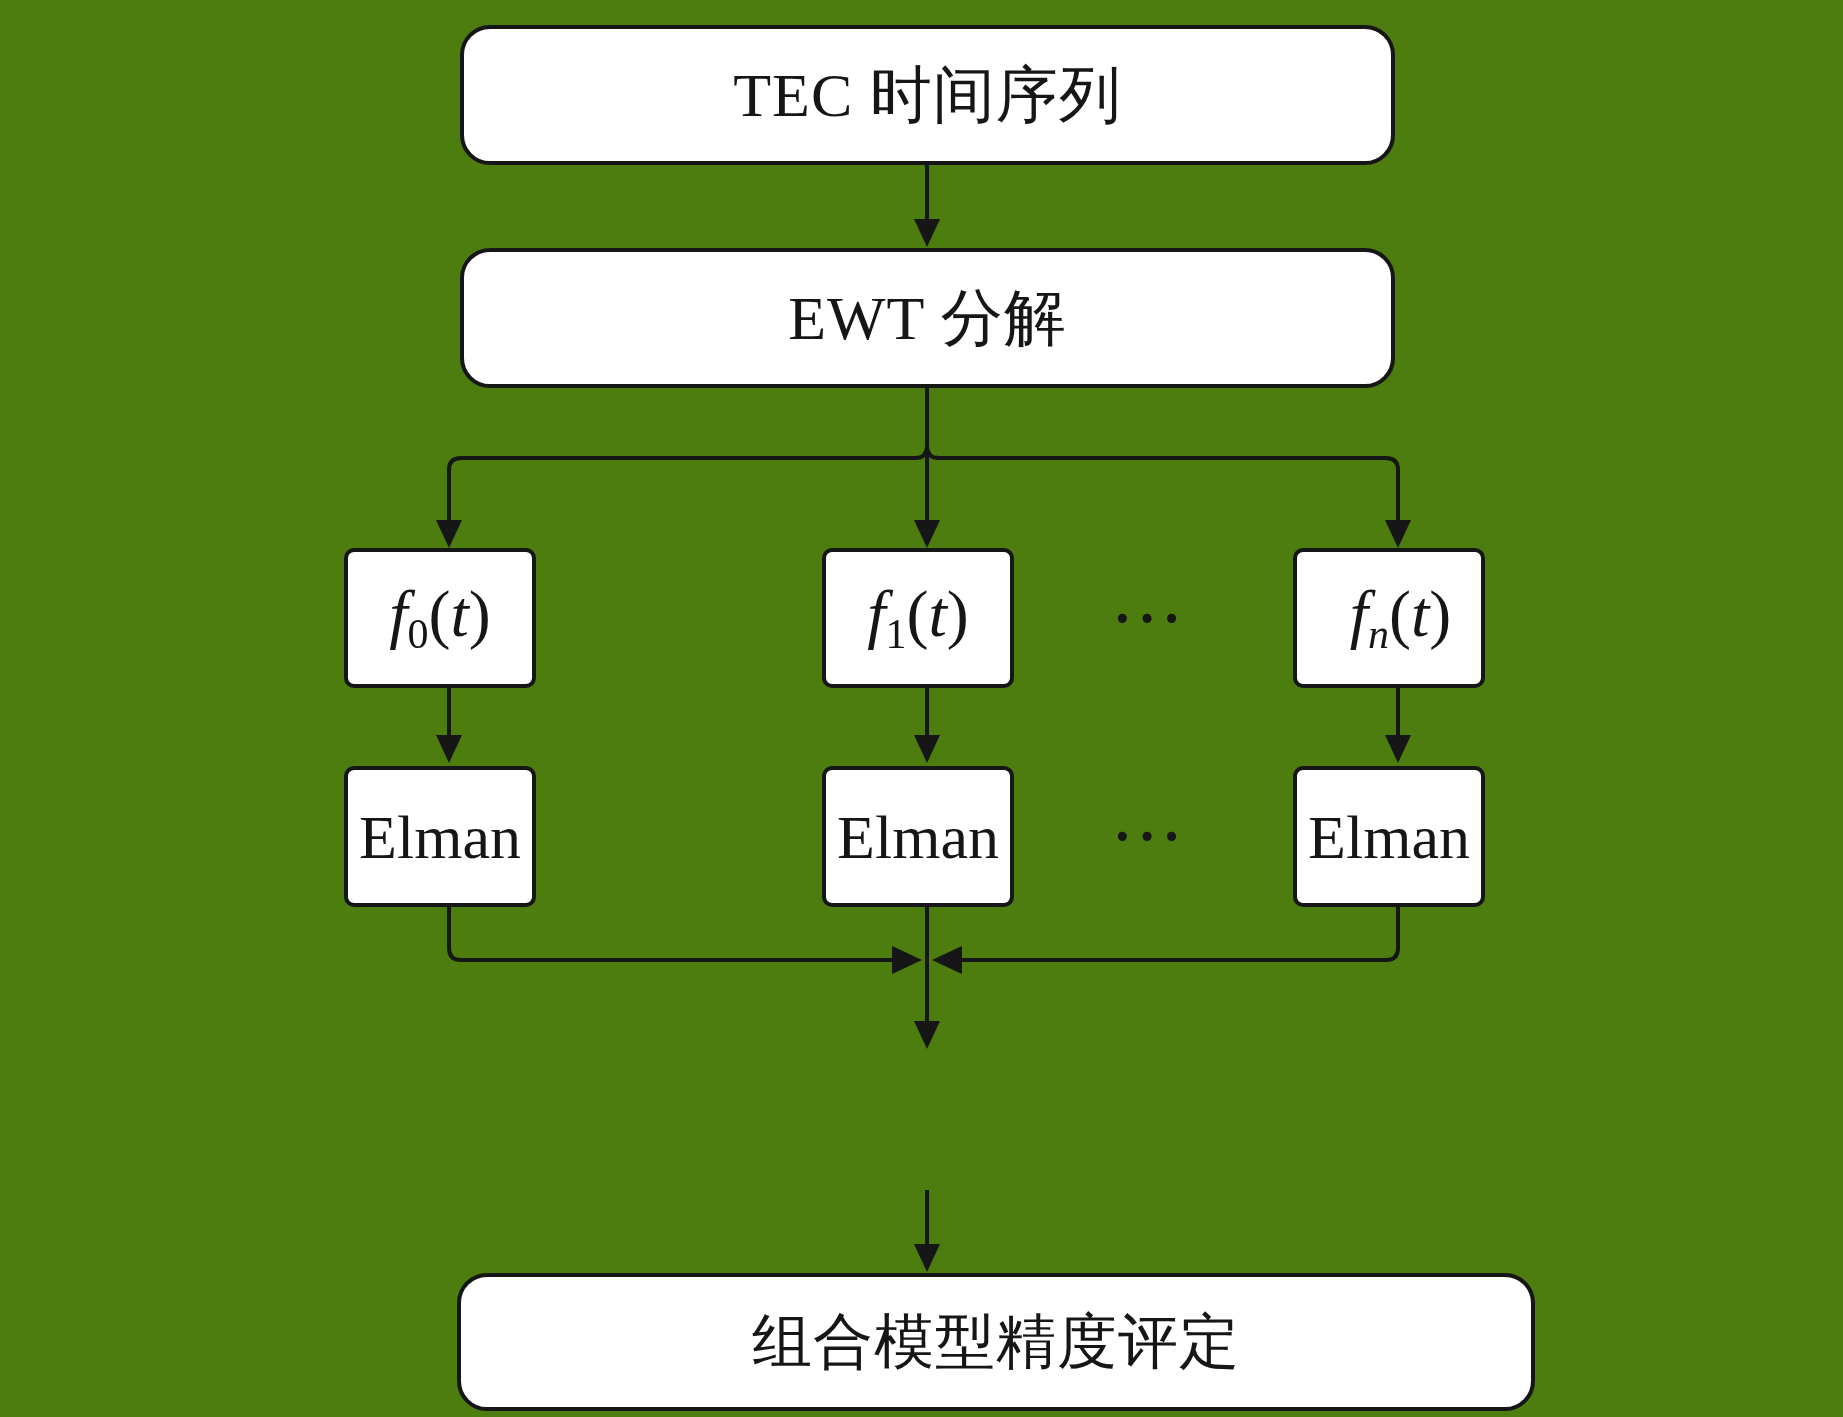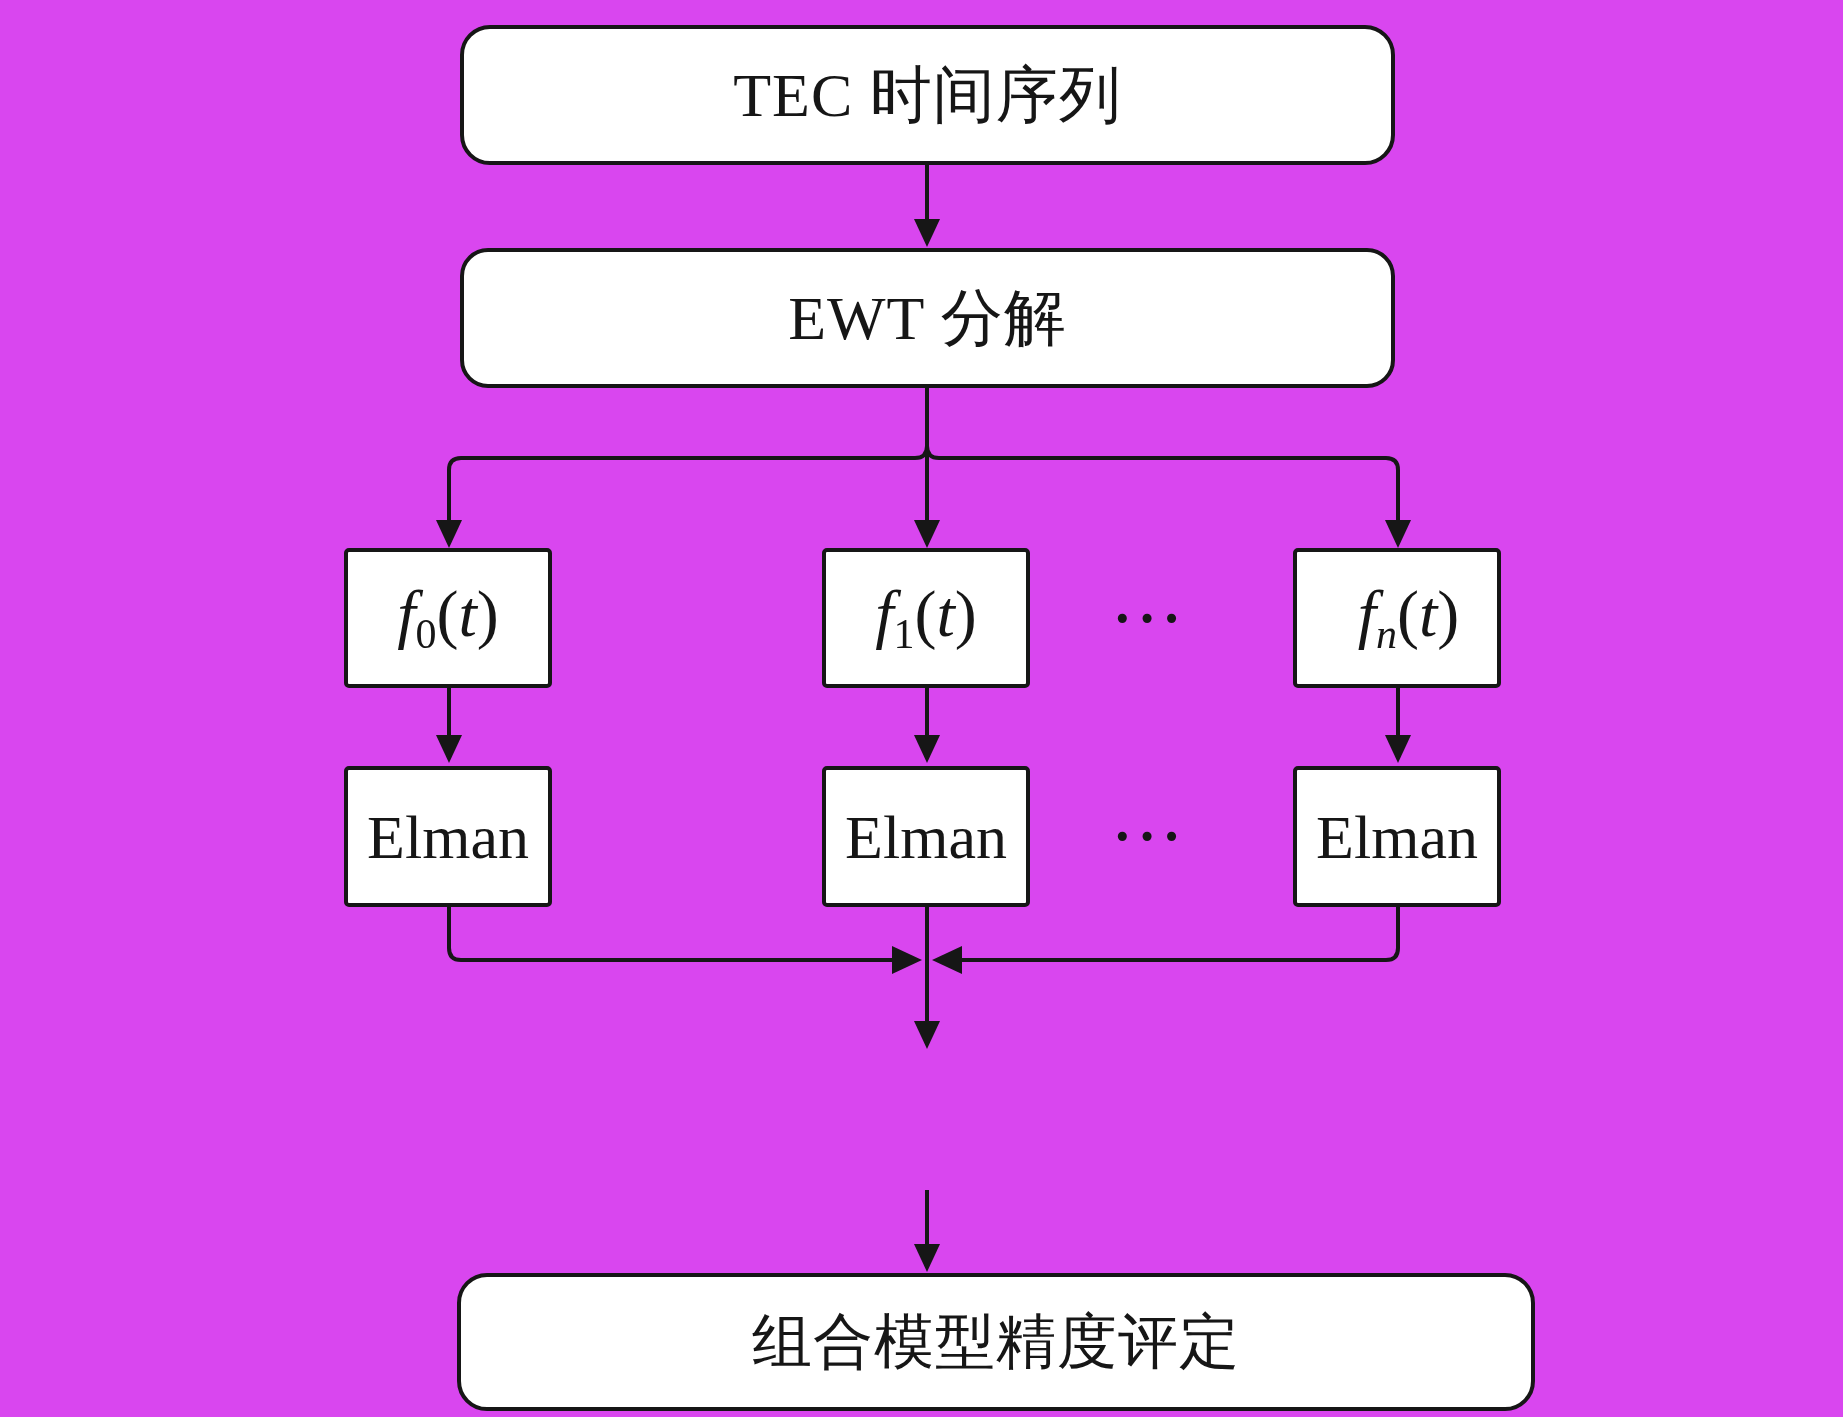--- a/index.html
+++ b/index.html
@@ -4,21 +4,21 @@
 <style>
   html, body {
     margin: 0;
     padding: 0;
     background: #ffffff;
   }
   #stage {
     position: relative;
     width: 1843px;
     height: 1417px;
-    background: #d946ef;
+    background: #4d7c0f;
     font-family: "Liberation Serif", "DejaVu Serif", serif;
     color: #161616;
     overflow: hidden;
   }
   #connectors {
     position: absolute;
     left: 0;
     top: 0;
     width: 1843px;
     height: 1417px;
@@ -37,23 +37,23 @@
     white-space: nowrap;
   }
   .wide {
     left: 460px;
     width: 935px;
     height: 140px;
     font-size: 62px;
     letter-spacing: 1px;
   }
   .small {
-    width: 208px;
+    width: 192px;
     height: 140px;
-    border-radius: 5px;
+    border-radius: 10px;
     font-size: 62px;
   }
   .fexpr { font-size: 66px; }
   .fexpr .it { font-style: italic; }
   .fsub {
     font-size: 42px;
     vertical-align: -0.28em;
   }
   .fsub.sub-italic { font-style: italic; }
   .dots {
@@ -117,21 +117,21 @@
     <g>
       <path d="M927,1190 V1246"></path>
       <polygon points="914,1244 940,1244 927,1272" fill="#161616" stroke="none"></polygon>
     </g>
   </svg>
 
   <div class="node wide" style="top:25px;">
     <span>TEC 时间序列</span>
   </div>
 
-  <div class="node wide" style="top:248px;border-radius:28px;">
+  <div class="node wide" style="top:248px;">
     <span>EWT 分解</span>
   </div>
 
   <div class="node small fexpr" style="left:344px; top:548px;">
     <span><span class="it">f</span><span class="fsub">0</span><span>(</span><span class="it">t</span><span>)</span></span>
   </div>
 
   <div class="node small fexpr" style="left:822px; top:548px;">
     <span><span class="it">f</span><span class="fsub">1</span><span>(</span><span class="it">t</span><span>)</span></span>
   </div>

